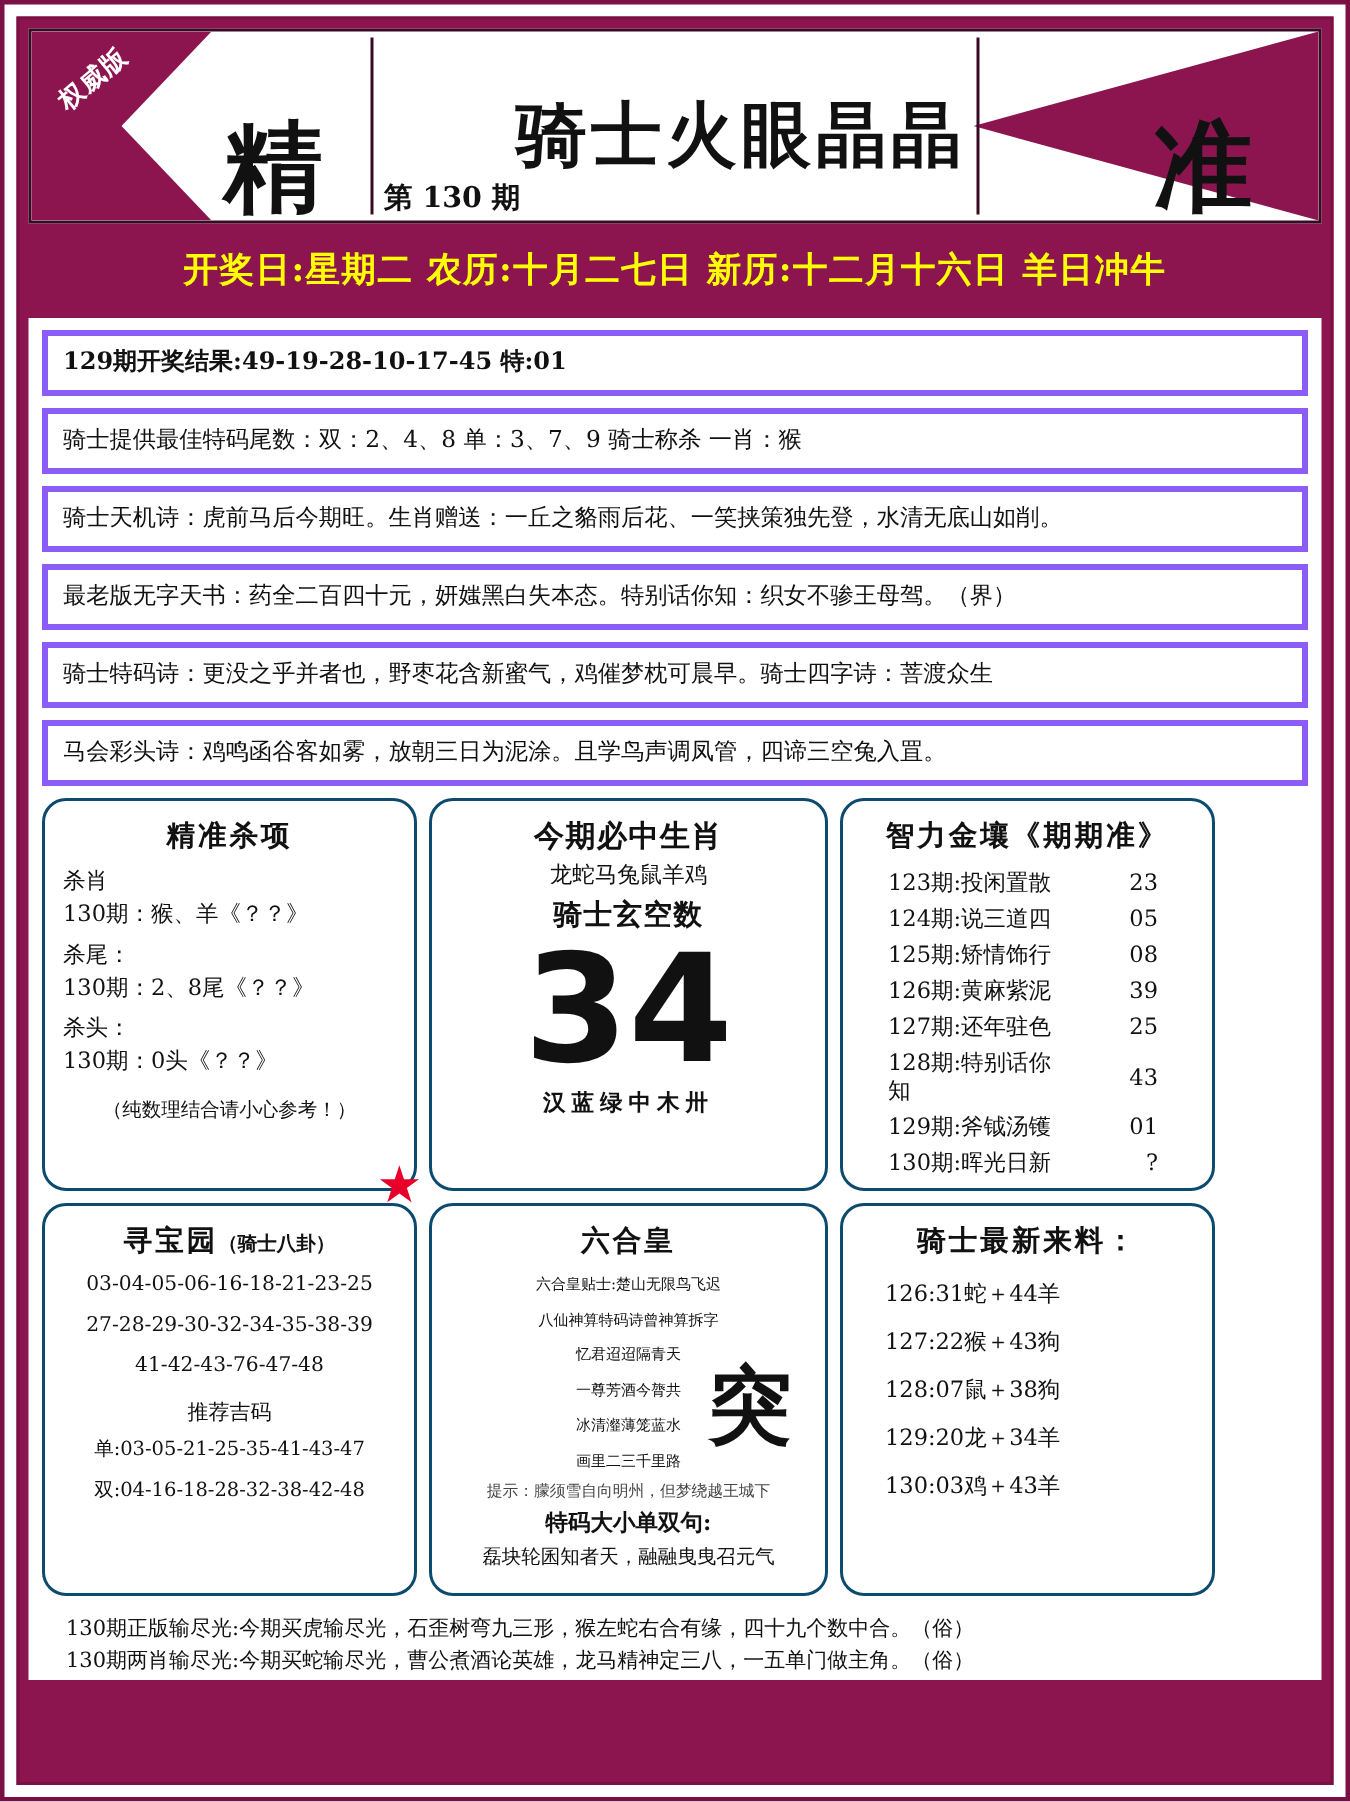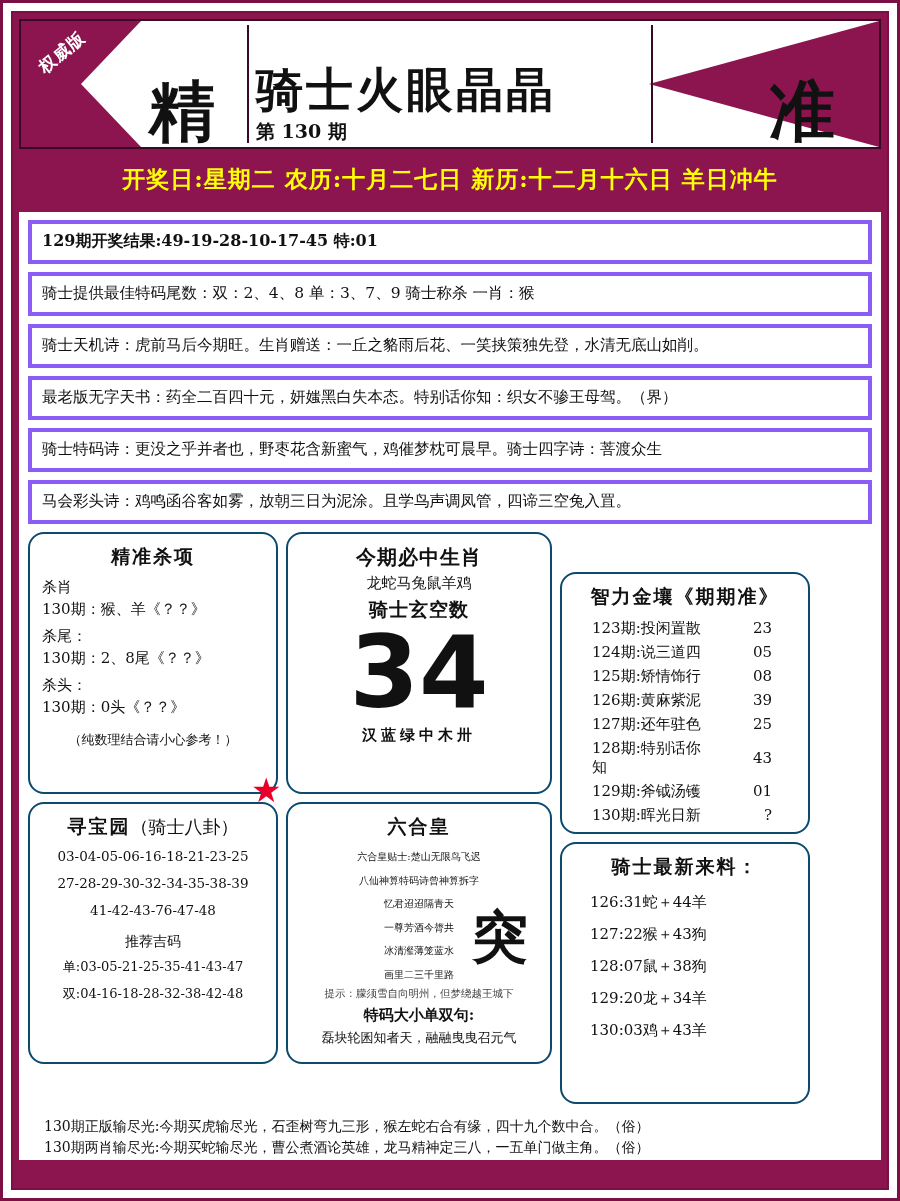--- a/index.html
+++ b/index.html
@@ -63,21 +63,21 @@
   }
   .banner .zhun{
     position:absolute;right:44px;top:46px;
     font-size:66px;font-weight:bold;color:#111;
     font-family:"DejaVu Serif","Liberation Serif",serif;
   }
   .banner .vbar1{position:absolute;left:226px;top:4px;bottom:4px;width:2px;background:#3a0a24;}
   .banner .vbar2{position:absolute;right:226px;top:4px;bottom:4px;width:2px;background:#3a0a24;}
   .banner .title-main{
     position:absolute;left:235px;right:235px;top:38px;
-    text-align:left;
+    text-align:right;
     font-size:47px;font-weight:bold;color:#111;
     font-family:"DejaVu Serif","Liberation Serif",serif;
     letter-spacing:3px;
     white-space:nowrap;
   }
   .banner .issue{
     position:absolute;left:235px;right:235px;top:98px;
     text-align:left;font-size:19px;color:#111;font-weight:bold;
     font-family:"DejaVu Serif","Liberation Serif",serif;
   }
@@ -116,39 +116,39 @@
 
   
   .grid{
     display:flex;
     gap:8px;
     margin-top:4px;
   }
   .gridcol{display:flex;flex-direction:column;gap:8px;}
   .col-a{width:250px;}
   .col-b{width:266px;}
-  .col-c{width:250px;margin-top:40px;}
+  .col-c{width:250px;}
   .card{
     background:#ffffff;
     border:2px solid #0c4a6e;
     border-radius:16px;
     padding:8px 10px;
     box-sizing:border-box;
     font-family:"DejaVu Serif","Liberation Serif",serif;
     color:#111;
     position:relative;
   }
   .card h3{
     margin:2px 0 6px 0;
     text-align:center;
     font-size:19px;
     font-weight:bold;
     letter-spacing:2px;
   }
-  .card h3 small{font-size:18px;font-weight:normal;letter-spacing:0;}
+  .card h3 small{font-size:13px;font-weight:bold;letter-spacing:0;}
 
   
   .kill{height:262px;}
   .kill .sub{font-size:15px;margin:8px 0 2px 2px;}
   .kill .row{font-size:15px;margin:3px 0 6px 2px;}
   .kill .note{font-size:13px;text-align:center;margin-top:14px;}
 
   
   .zodiac{height:262px;text-align:center;}
   .zodiac .t1{font-size:20px;font-weight:bold;letter-spacing:1px;margin-top:2px;}

